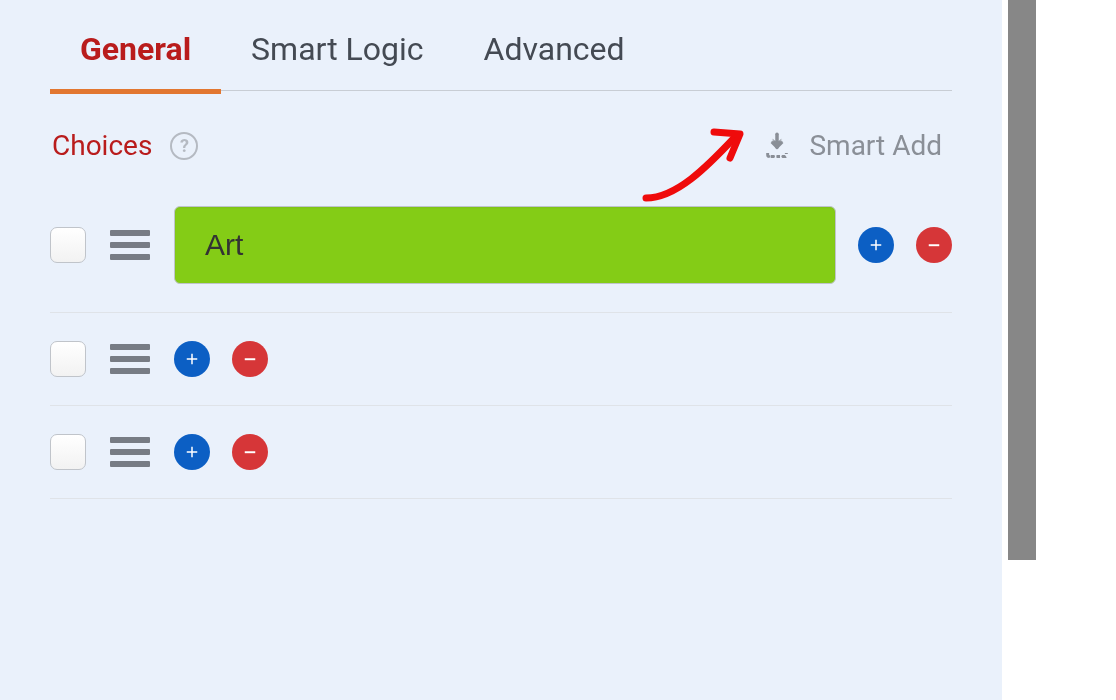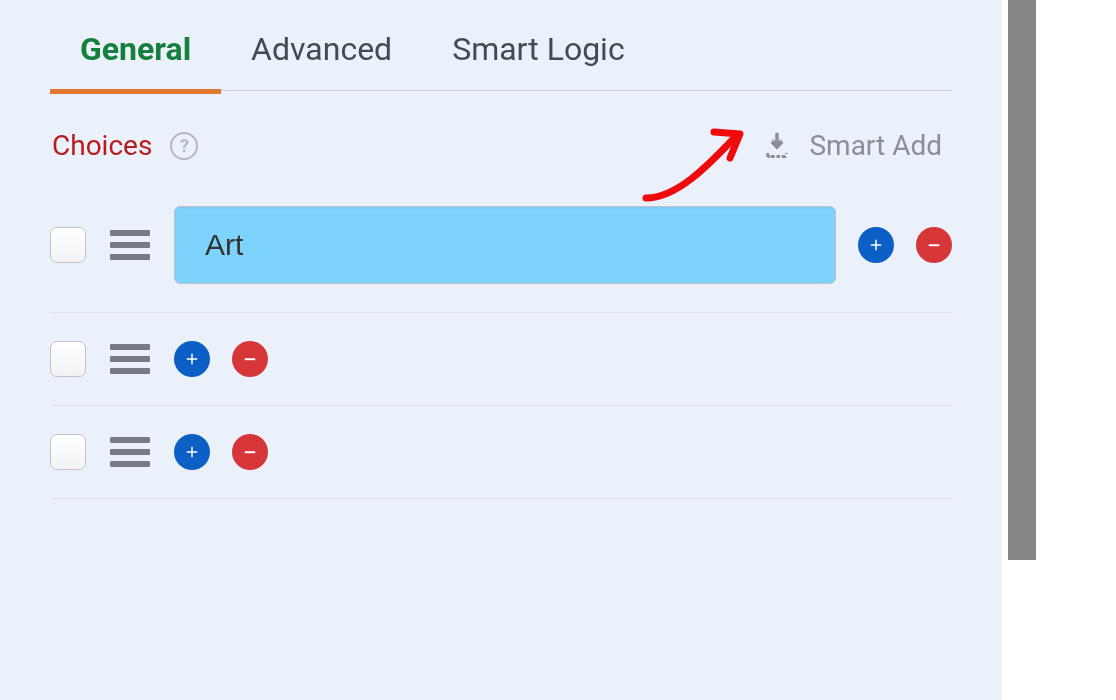--- a/index.html
+++ b/index.html
@@ -26,21 +26,21 @@
   }
   .tab {
     font-size: 32px;
     color: #444a53;
     cursor: pointer;
     position: relative;
     padding-bottom: 4px;
   }
   .tab.active {
     font-weight: 700;
-    color: #15803d;
+    color: #b91c1c;
   }
   .tab.active::after {
     content: "";
     position: absolute;
     left: -30px;
     right: -30px;
     bottom: -22px;
     height: 5px;
     background: #e27730;
   }
@@ -106,21 +106,21 @@
     width: 40px; height: 6px; background: #777c84; border-radius: 1px;
   }
 
   .choice-input {
     flex: 1;
     height: 78px;
     font-size: 30px;
     padding: 0 30px;
     border: 1.5px solid #bfc4cb;
     border-radius: 6px;
-    background: #7dd3fc;
+    background: #84cc16;
     color: #333;
     box-shadow: inset 0 1px 2px rgba(0,0,0,0.05);
   }
 
   .btn-circle {
     width: 36px; height: 36px; border-radius: 50%;
     display: flex; align-items: center; justify-content: center;
     cursor: pointer; flex-shrink: 0;
     color: #fff;
   }
@@ -155,22 +155,22 @@
   }
 </style>
 </head>
 <body>
 
 <div class="root">
   <div class="panel">
 
     <div class="tabs">
       <div class="tab active">General</div>
+      <div class="tab">Smart Logic</div>
       <div class="tab">Advanced</div>
-      <div class="tab">Smart Logic</div>
     </div>
 
     <div class="choices-header">
       <div class="choices-header-left">
         <span class="choices-label">Choices</span>
         <span class="help-icon">?</span>
       </div>
       <div class="bulk-add">
         <svg class="bulk-icon" viewBox="0 0 24 24" fill="#8a8f97">
           <path d="M12 2 L12 12 L8 8 L6.5 9.5 L12 15 L17.5 9.5 L16 8 L12 12 Z" fill="#8a8f97"></path>

